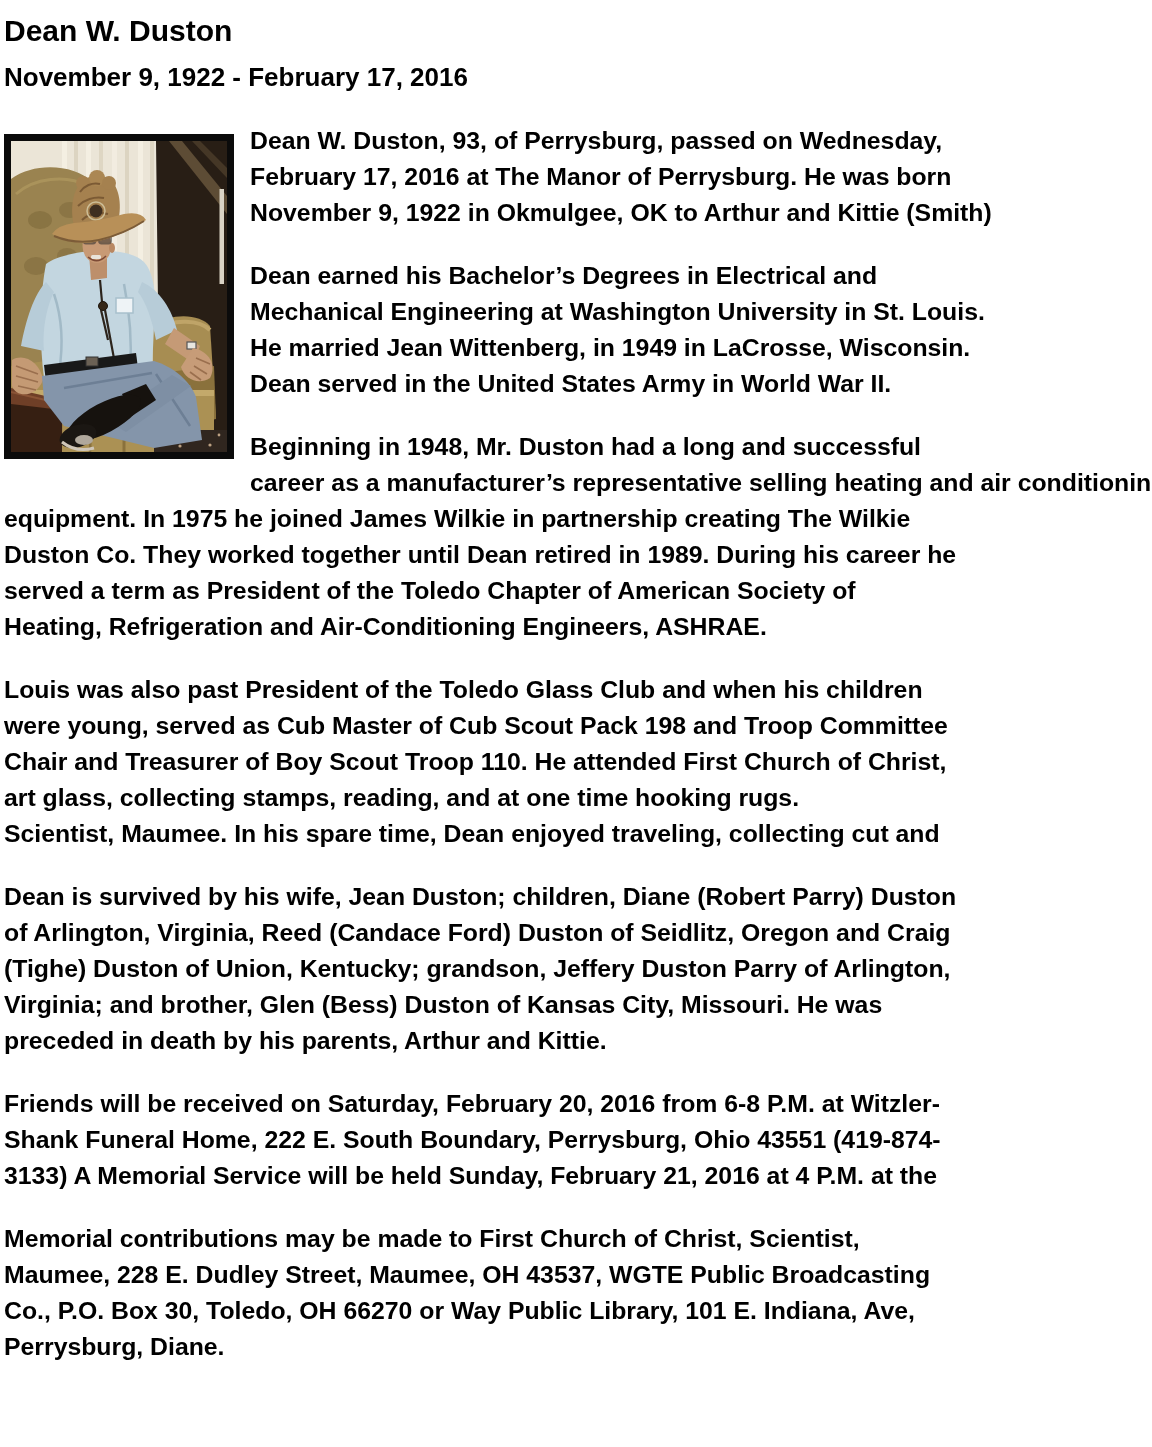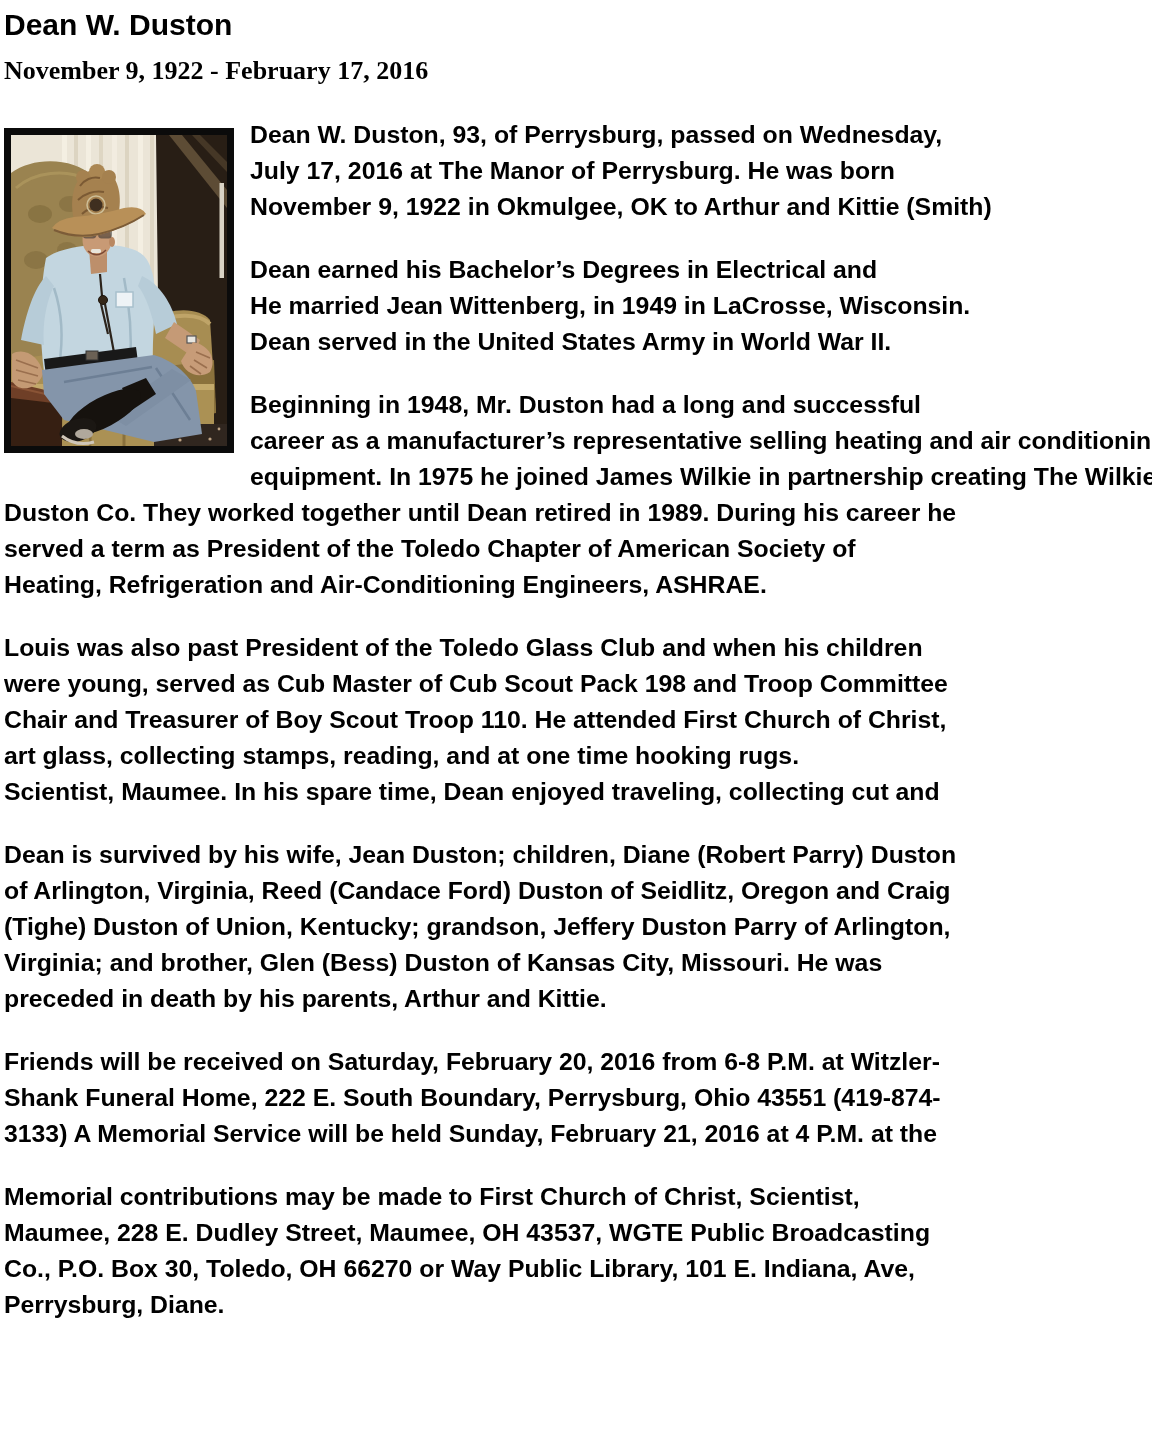--- a/index.html
+++ b/index.html
@@ -5,38 +5,37 @@
   html, body {
     margin: 0;
     padding: 0;
     background: #ffffff;
   }
   .page {
     position: relative;
     width: 1152px;
     height: 1447px;
     box-sizing: border-box;
-    padding: 6px 4px 0 4px;
+    padding: 12px 4px 0 4px;
     overflow: hidden;
     background: #ffffff;
     color: #000000;
     font-family: "Liberation Sans", "DejaVu Sans", sans-serif;
     font-weight: bold;
   }
   .title {
     margin: 0;
     font-size: 30px;
     line-height: 38px;
     letter-spacing: 0;
   }
   .dates {
     margin-top: 10px;
     font-size: 26px;
     line-height: 34px;
-    font-family: Liberation Serif, serif;
   }
   .content {
     margin-top: 29px;
     font-size: 24.8px;
   }
   .photo {
     float: left;
     width: 230px;
     height: 325px;
     margin: 11px 16px 24px 0;
@@ -170,25 +169,26 @@
         <rect x="0" y="0" width="230" height="7" fill="#0b0b0b"></rect>
         <rect x="0" y="318" width="230" height="7" fill="#0b0b0b"></rect>
         <rect x="0" y="0" width="7" height="325" fill="#0b0b0b"></rect>
         <rect x="223" y="0" width="7" height="325" fill="#0b0b0b"></rect>
       </svg>
     </div>
 
     <div id="paragraphs">
         <div class="para">
           <div class="line">Dean W. Duston, 93, of Perrysburg, passed on Wednesday,</div>
-          <div class="line">July 17, 2016 at The Manor of Perrysburg. He was born</div>
+          <div class="line">February 17, 2016 at The Manor of Perrysburg. He was born</div>
           <div class="line">November 9, 1922 in Okmulgee, OK to Arthur and Kittie (Smith)</div>
         </div>
         <div class="para">
           <div class="line">Dean earned his Bachelor’s Degrees in Electrical and</div>
+          <div class="line">Mechanical Engineering at Washington University in St. Louis.</div>
           <div class="line">He married Jean Wittenberg, in 1949 in LaCrosse, Wisconsin.</div>
           <div class="line">Dean served in the United States Army in World War II.</div>
         </div>
         <div class="para">
           <div class="line">Beginning in 1948, Mr. Duston had a long and successful</div>
           <div class="line">career as a manufacturer’s representative selling heating and air conditioning</div>
           <div class="line">equipment. In 1975 he joined James Wilkie in partnership creating The Wilkie</div>
           <div class="line">Duston Co. They worked together until Dean retired in 1989. During his career he</div>
           <div class="line">served a term as President of the Toledo Chapter of American Society of</div>
           <div class="line">Heating, Refrigeration and Air-Conditioning Engineers, ASHRAE.</div>

